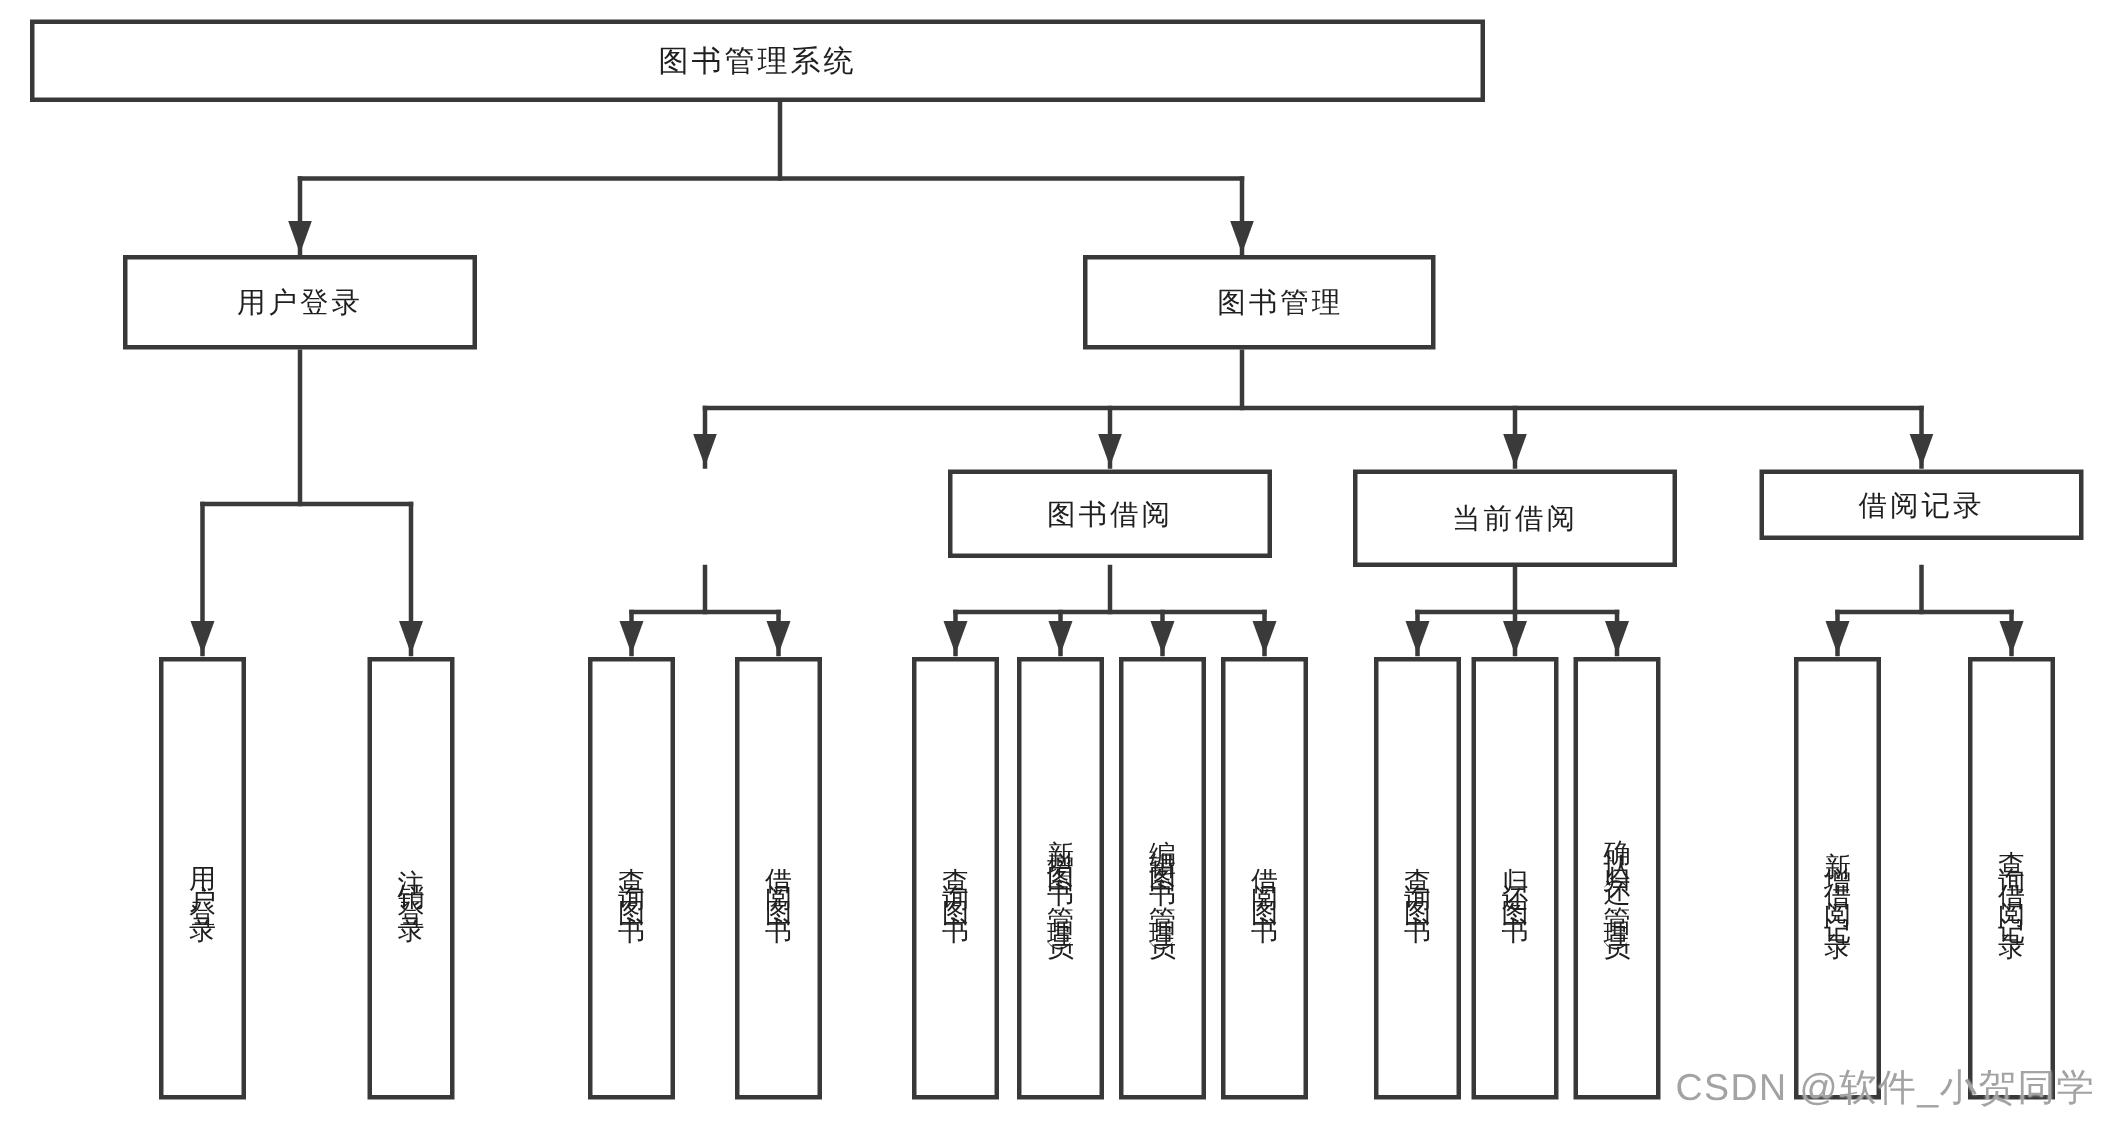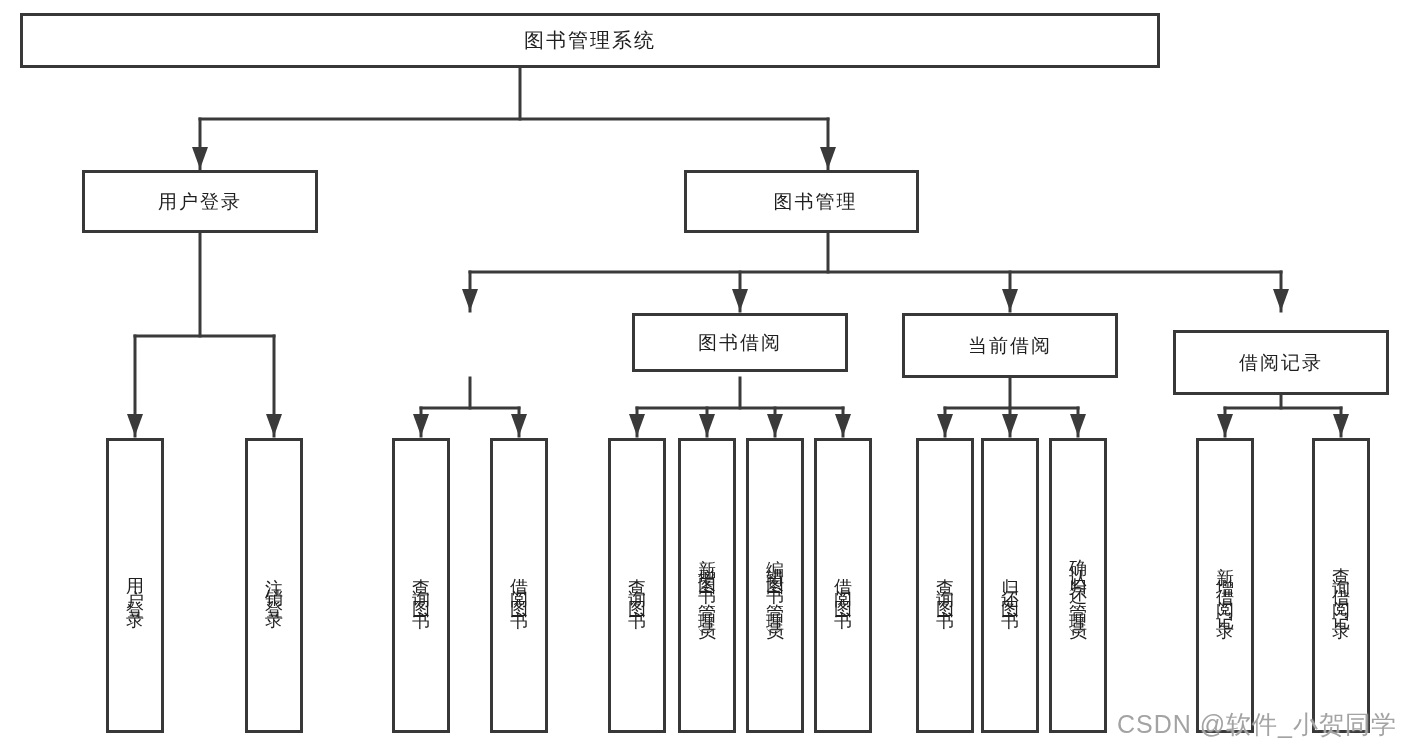--- a/index.html
+++ b/index.html
@@ -97,38 +97,38 @@
     <line x1="945" y1="408" x2="945" y2="436" marker-end="url(#arrow)"></line>
     <line x1="1010" y1="408" x2="1010" y2="436" marker-end="url(#arrow)"></line>
     <line x1="1078" y1="408" x2="1078" y2="436" marker-end="url(#arrow)"></line>
 
     <line x1="1281" y1="378" x2="1281" y2="408"></line>
     <line x1="1225" y1="408" x2="1341" y2="408"></line>
     <line x1="1225" y1="408" x2="1225" y2="436" marker-end="url(#arrow)"></line>
     <line x1="1341" y1="408" x2="1341" y2="436" marker-end="url(#arrow)"></line>
   </svg>
 
-  <div class="node root-node" style="left:20px;top:13px;width:1140px;height:55px;">
+  <div class="node root-node" style="left:20px;top:13px;width:970px;height:55px;">
     <span class="lbl">图书管理系统</span>
   </div>
 
   <div class="node branch-node" style="left:82px;top:170px;width:236px;height:63px;">
     <span class="lbl">用户登录</span>
   </div>
-  <div class="node branch-node" style="left:684px;top:170px;width:235px;height:63px;padding-left:28px;">
+  <div class="node branch-node" style="left:722px;top:170px;width:235px;height:63px;padding-left:28px;">
     <span class="lbl">图书管理</span>
   </div>
 
   <div class="node branch-node" style="left:632px;top:313px;width:216px;height:59px;">
     <span class="lbl">图书借阅</span>
   </div>
   <div class="node branch-node" style="left:902px;top:313px;width:216px;height:65px;">
     <span class="lbl">当前借阅</span>
   </div>
-  <div class="node branch-node" style="left:1173px;top:330px;width:216px;height:65px;font-family:Liberation Mono, monospace;">
+  <div class="node branch-node" style="left:1173px;top:313px;width:216px;height:47px;font-family:Liberation Mono, monospace;">
     <span class="lbl">借阅记录</span>
   </div>
 
   <div class="node leaf-node" style="left:106px;">
     <span class="lbl">用户登录</span>
   </div>
   <div class="node leaf-node" style="left:245px;">
     <span class="lbl">注销登录</span>
   </div>
   <div class="node leaf-node" style="left:392px;">

